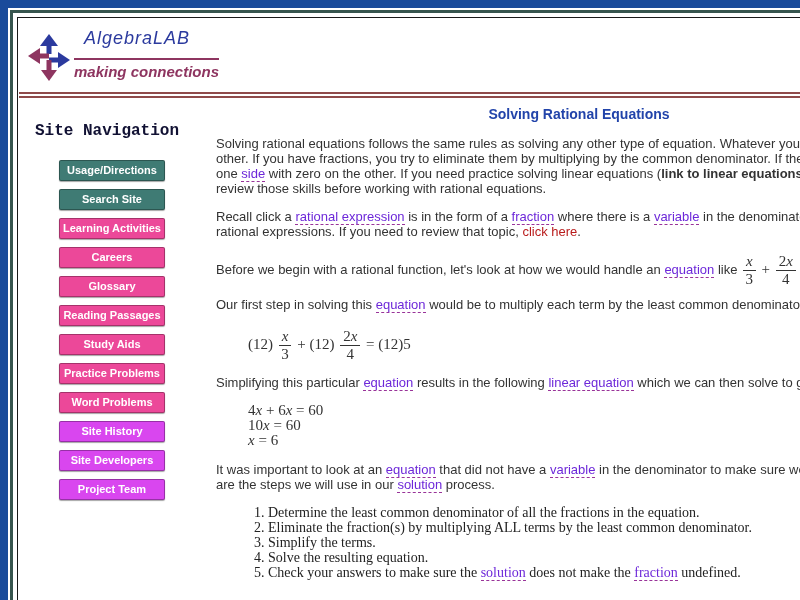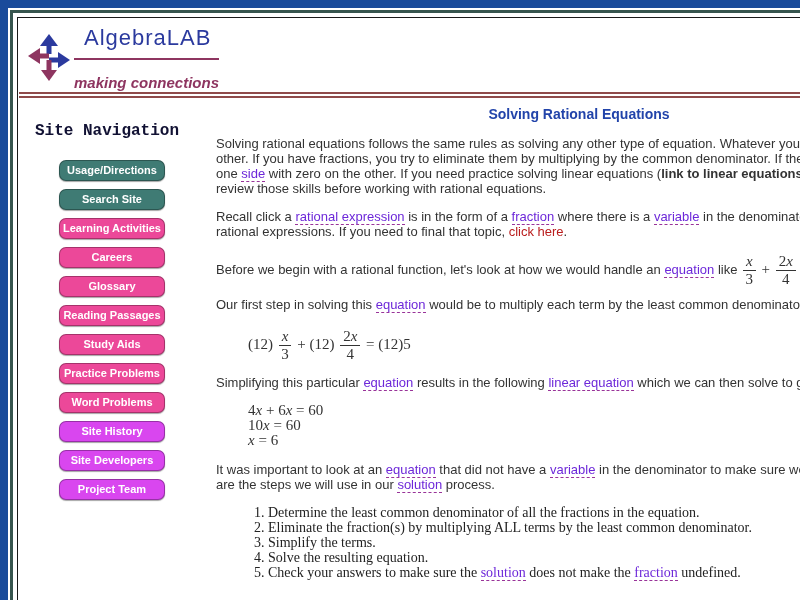--- a/index.html
+++ b/index.html
@@ -28,45 +28,45 @@
     height: 722px;
     background: #fff;
     overflow: hidden;
   }
   
   .header { height: 64px; padding: 6px 0 0 8px; }
   .logo-wrap { display: flex; align-items: flex-start; }
   .logo-icon { margin-top: 8px; }
   .logo-texts { margin-left: 2px; }
   .logo-title {
-    font-size: 22px; color: #2b3a9e;
+    font-size: 18px; font-style: italic; color: #2b3a9e;
     letter-spacing: 1px; line-height: 28px; margin-left: 10px;
   }
   .logo-tagline {
     font-size: 15px; font-style: italic; font-weight: bold;
     color: #8e3560; line-height: 18px; margin-top: 6px;
-    border-top: 2px solid #8e3560; padding-top: 14px;
+    border-top: 2px solid #8e3560; padding-top: 3px;
   }
   .double-rule {
     height: 2px;
     border-top: 2px solid #8f4a4a;
     border-bottom: 2px solid #8f4a4a;
     margin: 4px 1px 0 1px;
   }
   
   .body-row { display: flex; }
   .sidebar { width: 188px; flex: 0 0 188px; padding-top: 24px; }
   .sidebar-heading {
     text-align: center; font-size: 16px; font-weight: bold;
     color: #111133; margin-bottom: 20px; width: 178px; font-family: Liberation Mono, monospace;
   }
   .nav-btn {
     display: block; box-sizing: border-box;
     width: 106px; height: 21px; margin: 0 auto 8px auto;
-    border-radius: 7px; border: 1px solid rgba(0,0,0,0.3);
+    border-radius: 2px; border: 1px solid rgba(0,0,0,0.3);
     color: #ffffff; font-size: 11px; font-weight: bold;
     text-align: center; line-height: 19px;
     text-decoration: none; cursor: pointer;
     box-shadow: 0 1px 1px rgba(0,0,0,0.35);
   }
   .nav-teal   { background: #3f7b74; }
   .nav-blue   { background: #ec4899; }
   .nav-maroon { background: #d946ef; }
   
   .main { flex: 1 1 auto; padding: 6px 0 0 10px; color: #333; }
@@ -158,21 +158,21 @@
           <div class="page-title">Solving Rational Equations</div>
           <div id="content-blocks">
               <div class="para">
                 <div class="line"><span>Solving rational equations follows the same rules as solving any other type of equation. Whatever you do to one </span></div>
                 <div class="line"><span>other. If you have fractions, you try to eliminate them by multiplying by the common denominator. If there are quadratics involved, you</span></div>
                 <div class="line"><span>one </span><a class="s-g">side</a><span> with zero on the other. If you need practice solving linear equations (</span><span class="s-b">link to linear equations</span></div>
                 <div class="line"><span>review those skills before working with rational equations.</span></div>
               </div>
               <div class="para">
                 <div class="line"><span>Recall click a </span><a class="s-g">rational expression</a><span> is in the form of a </span><a class="s-g">fraction</a><span> where there is a </span><a class="s-g">variable</a><span> in the denominator. Solving rational equations</span></div>
-                <div class="line"><span>rational expressions. If you need to final that topic, </span><a class="s-r">click here</a><span>.</span></div>
+                <div class="line"><span>rational expressions. If you need to review that topic, </span><a class="s-r">click here</a><span>.</span></div>
               </div>
               <div class="para has-math">
                 <div class="line"><span>Before we begin with a rational function, let's look at how we would handle an </span><a class="s-g">equation</a><span> like  </span><span class="frac"><span class="fnum"><i>x</i></span><span class="fden">3</span></span><span class="s-m"> + </span><span class="frac"><span class="fnum">2<i>x</i></span><span class="fden">4</span></span><span class="s-m"> = 5</span></div>
               </div>
               <div class="para">
                 <div class="line"><span>Our first step in solving this </span><a class="s-g">equation</a><span> would be to multiply each term by the least common denominator of the fractions, which is 12</span></div>
               </div>
               <div class="math-display">
                 <div class="line"><span class="s-m">(12) </span><span class="frac"><span class="fnum"><i>x</i></span><span class="fden">3</span></span><span class="s-m"> + (12) </span><span class="frac"><span class="fnum">2<i>x</i></span><span class="fden">4</span></span><span class="s-m"> = (12)5</span></div>
               </div>

